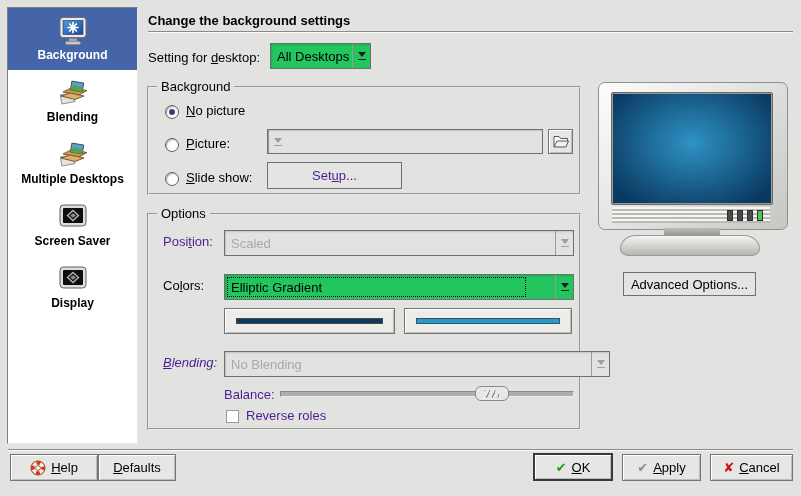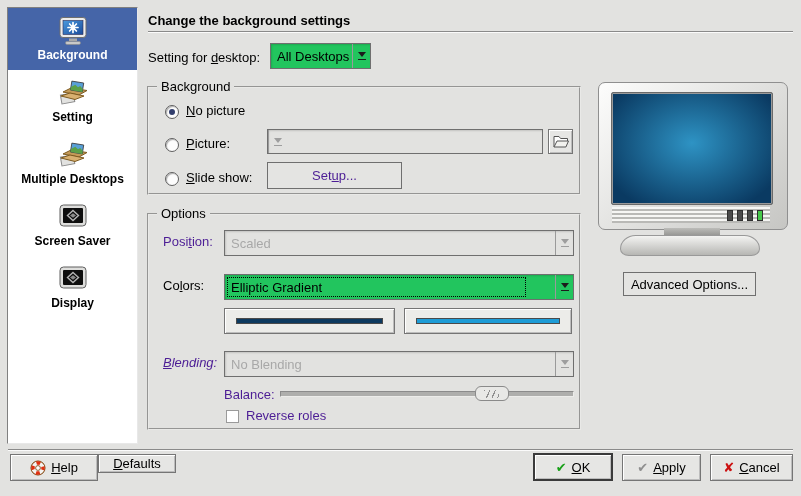--- a/index.html
+++ b/index.html
@@ -142,21 +142,21 @@
     <div class="side-item">
       <svg class="side-icon" viewBox="0 0 34 30">
         <rect x="5" y="16" width="13" height="9" fill="#e2e2e0" stroke="#8a8a8a" transform="rotate(-10 11 20)"></rect>
         <path d="M7 14 l8 -4 16 2.5 -8 4.5 z" fill="#c49a58" stroke="#7d5a20"></path>
         <g transform="rotate(9 21 9)">
           <rect x="15" y="4" width="12" height="9" fill="#58a0d8" stroke="#3a3a3a" stroke-width="0.8"></rect>
           <path d="M15 10 l4 -3 3 2 2 -1.5 3 2.5 v3 h-12 z" fill="#5aa048"></path>
         </g>
         <path d="M5 18 l9 -3 14 3 -9 3.5 z" fill="#d8b070" stroke="#7d5a20"></path>
       </svg>
-      <span>Setting</span>
+      <span>Blending</span>
     </div>
     <div class="side-item">
       <svg class="side-icon" viewBox="0 0 34 30">
         <rect x="5" y="16" width="13" height="9" fill="#e2e2e0" stroke="#8a8a8a" transform="rotate(-10 11 20)"></rect>
         <path d="M7 14 l8 -4 16 2.5 -8 4.5 z" fill="#c49a58" stroke="#7d5a20"></path>
         <g transform="rotate(9 21 9)">
           <rect x="15" y="4" width="12" height="9" fill="#58a0d8" stroke="#3a3a3a" stroke-width="0.8"></rect>
           <path d="M15 10 l4 -3 3 2 2 -1.5 3 2.5 v3 h-12 z" fill="#5aa048"></path>
         </g>
         <path d="M5 18 l9 -3 14 3 -9 3.5 z" fill="#d8b070" stroke="#7d5a20"></path>
@@ -247,21 +247,21 @@
     </div>
 
     <div class="swatch-btn" style="left:75px; top:93px; width:171px; height:26px;">
       <span class="swatch" style="background: rgb(14, 58, 95);"></span>
     </div>
     <div class="swatch-btn" style="left:255px; top:93px; width:168px; height:26px;">
       <span class="swatch" style="background: rgb(30, 156, 214);"></span>
     </div>
 
     <span class="abs disabled-text" style="left:14px; top:140px;font-style:italic;"><span></span><span class="accel">B</span><span>lending:</span></span>
-    <div class="combo disabled" style="left:75px; top:136px; width:350px;">
+    <div class="combo disabled" style="left:75px; top:136px; width:386px;">
       <span class="combo-text">No Blending</span>
       <span class="combo-arrow">
           <i class="tri"></i>
           <i class="bar"></i>
         </span>
     </div>
 
     <span class="abs disabled-text" style="left:75px; top:172px;">Balance:</span>
     <div class="slider-groove" style="left:131px; top:176px; width:294px;">
       <div class="slider-handle" style="left: calc(75% - 25.5px);">
@@ -292,21 +292,21 @@
   <div class="abs sep" style="left:8px; top:449px; width:785px;"></div>
 
   <div class="btn" style="left:10px; top:454px; width:88px; height:27px;">
     <svg width="16" height="16" viewBox="0 0 16 16">
       <circle cx="8" cy="8" r="7" fill="#f4f4f2" stroke="#7a3c00" stroke-width="1"></circle>
       <circle cx="8" cy="8" r="5" fill="none" stroke="#e03010" stroke-width="3.4" stroke-dasharray="3.9 3.9" stroke-dashoffset="2"></circle>
       <circle cx="8" cy="8" r="2.4" fill="#fff" stroke="#7a3c00" stroke-width="0.8"></circle>
     </svg>
     <span><span></span><span class="accel">H</span><span>elp</span></span>
   </div>
-  <div class="btn" style="left:98px; top:454px; width:78px; height:19px;">
+  <div class="btn" style="left:98px; top:454px; width:78px; height:27px;">
     <span><span></span><span class="accel">D</span><span>efaults</span></span>
   </div>
 
   <div class="btn default" style="left:533px; top:453px; width:80px; height:28px;">
     <span class="glyph-icon" style="color: rgb(24, 160, 24);">✔</span>
     <span><span></span><span class="accel">O</span><span>K</span></span>
   </div>
   <div class="btn" style="left:622px; top:454px; width:79px; height:27px;">
     <span class="glyph-icon" style="color: rgb(143, 143, 143);">✔</span>
     <span><span></span><span class="accel">A</span><span>pply</span></span>

